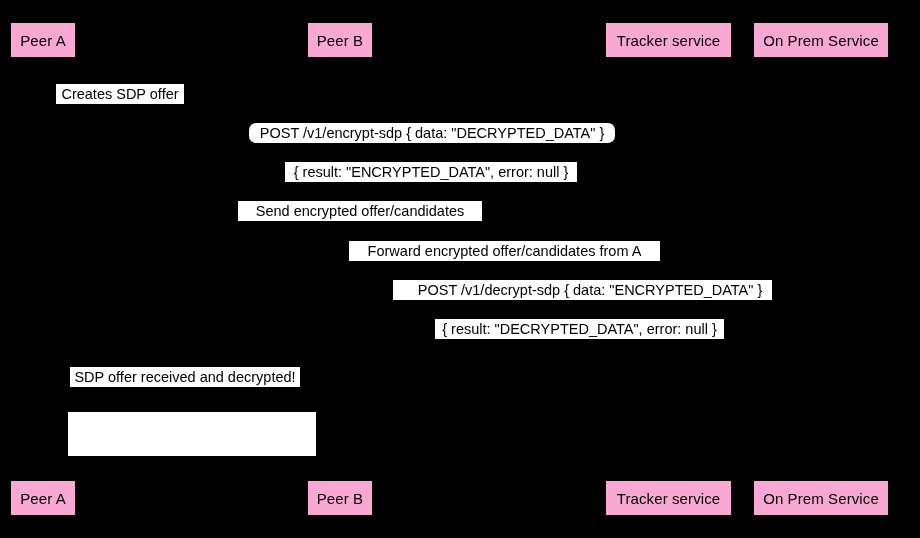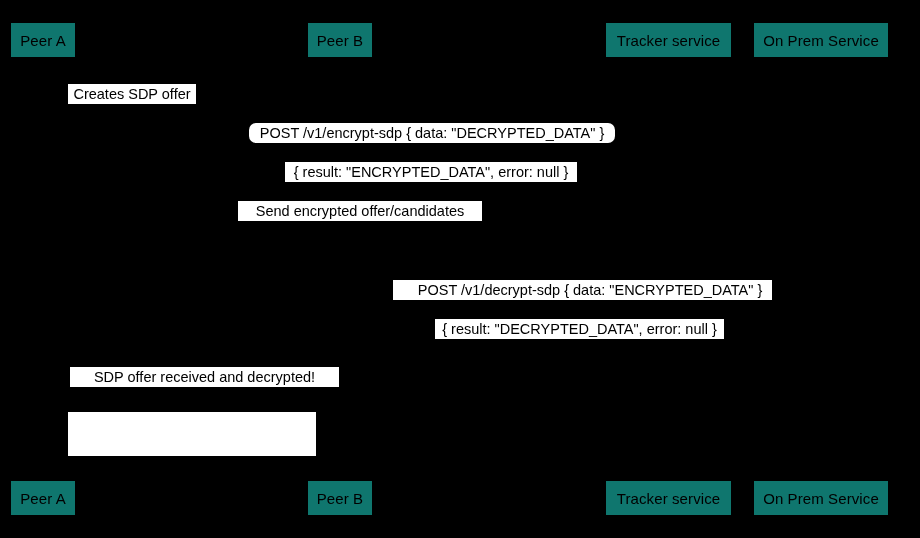--- a/index.html
+++ b/index.html
@@ -14,21 +14,21 @@
     height: 538px;
     background: #000000;
     overflow: hidden;
     font-family: "Liberation Sans", sans-serif;
     -webkit-font-smoothing: antialiased;
   }
   
   .participant {
     position: absolute;
     box-sizing: border-box;
-    background: #0f766e;
+    background: #f9a8d4;
     border: 1px solid #000000;
     color: #000000;
     font-size: 15px;
     line-height: 1;
     display: flex;
     align-items: center;
     justify-content: center;
     white-space: nowrap;
     letter-spacing: 0.1px;
   }
@@ -81,34 +81,35 @@
   <div class="arrow" style="left:340px;top:251px;width:328px;"></div>
   <div class="arrow" style="left:340px;top:290px;width:481px;"></div>
   <div class="arrow" style="left:340px;top:329px;width:481px;"></div>
   <div class="arrow" style="left:340px;top:377px;width:30px;"></div>
 
   <div class="participant" style="left:10px;top:22px;width:66px;height:36px;">Peer A</div>
   <div class="participant" style="left:307px;top:22px;width:66px;height:36px;">Peer B</div>
   <div class="participant" style="left:605px;top:22px;width:127px;height:36px;">Tracker service</div>
   <div class="participant" style="left:753px;top:22px;width:136px;height:36px;">On Prem Service</div>
 
-  <div class="msg" style="left:68px;top:84px;width:128px;height:20px;">Creates SDP offer</div>
+  <div class="msg" style="left:56px;top:84px;width:128px;height:20px;">Creates SDP offer</div>
 
   <div class="msg" style="left:249px;top:123px;width:366px;height:20px;border-radius:7px;">POST /v1/encrypt-sdp { data: "DECRYPTED_DATA" }</div>
 
   <div class="msg" style="left:285px;top:162px;width:292px;height:20px;">{ result: "ENCRYPTED_DATA", error: null }</div>
 
   <div class="msg" style="left:238px;top:201px;width:244px;height:20px;">Send encrypted offer/candidates</div>
 
+  <div class="msg" style="left:349px;top:241px;width:311px;height:20px;">Forward encrypted offer/candidates from A</div>
 
   <div class="msg" style="left:393px;top:280px;width:379px;height:20px;padding-left:16px;">POST /v1/decrypt-sdp { data: "ENCRYPTED_DATA" }</div>
 
   <div class="msg" style="left:435px;top:319px;width:289px;height:20px;">{ result: "DECRYPTED_DATA", error: null }</div>
 
-  <div class="msg" style="left:70px;top:367px;width:269px;height:20px;">SDP offer received and decrypted!</div>
+  <div class="msg" style="left:70px;top:367px;width:230px;height:20px;">SDP offer received and decrypted!</div>
 
   <div class="msg two-line" style="left:68px;top:412px;width:248px;height:44px;">
     <span>Create SDP answer and send to An</span>
     <span>using the same mechanism</span>
   </div>
 
   <div class="participant" style="left:10px;top:480px;width:66px;height:36px;">Peer A</div>
   <div class="participant" style="left:307px;top:480px;width:66px;height:36px;">Peer B</div>
   <div class="participant" style="left:605px;top:480px;width:127px;height:36px;">Tracker service</div>
   <div class="participant" style="left:753px;top:480px;width:136px;height:36px;">On Prem Service</div>

